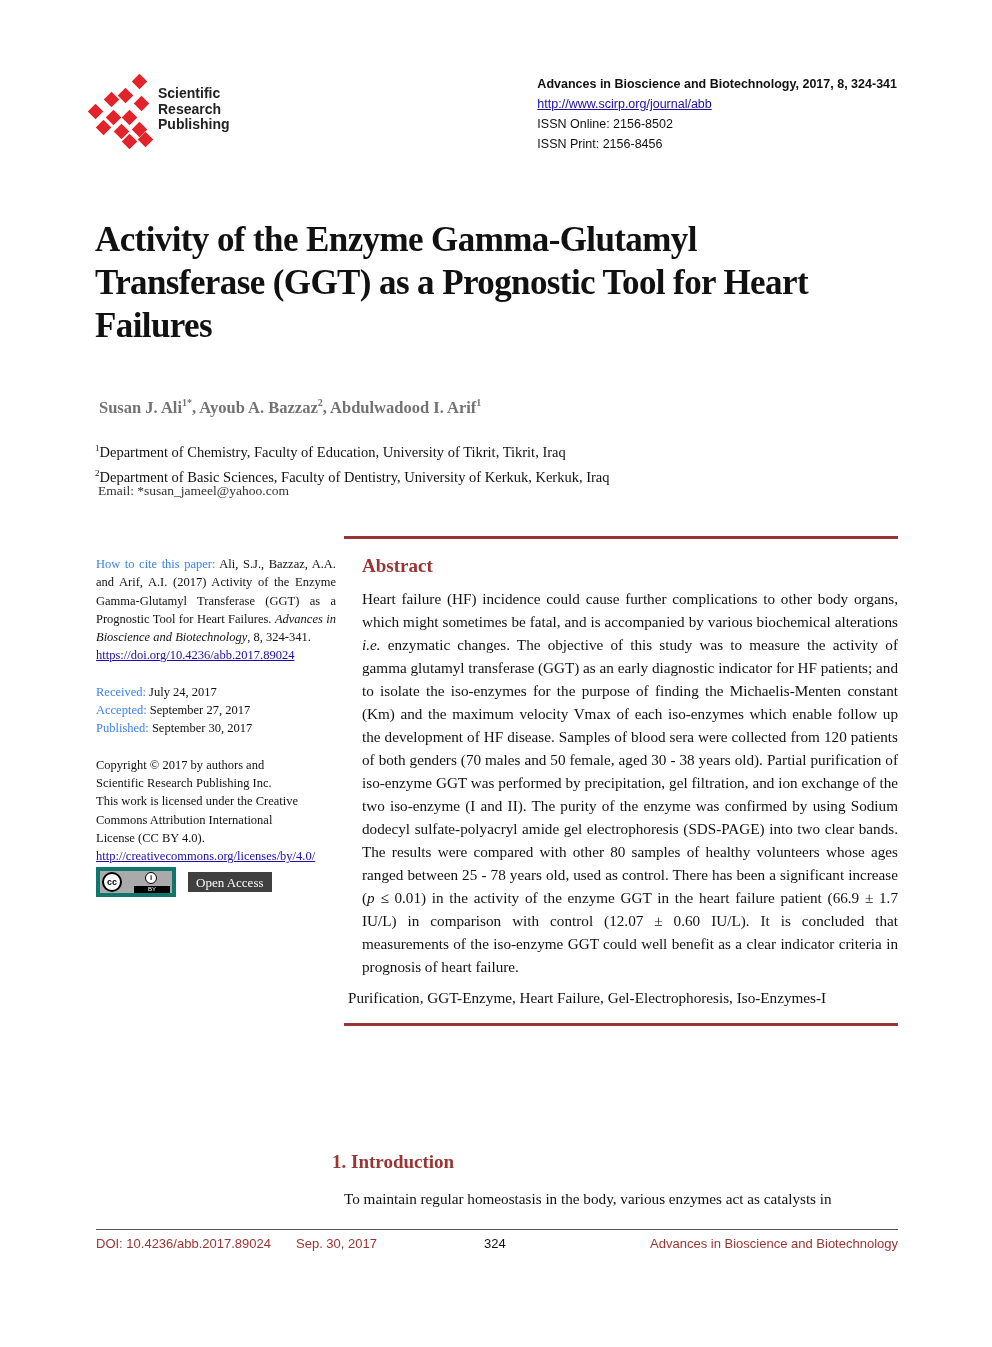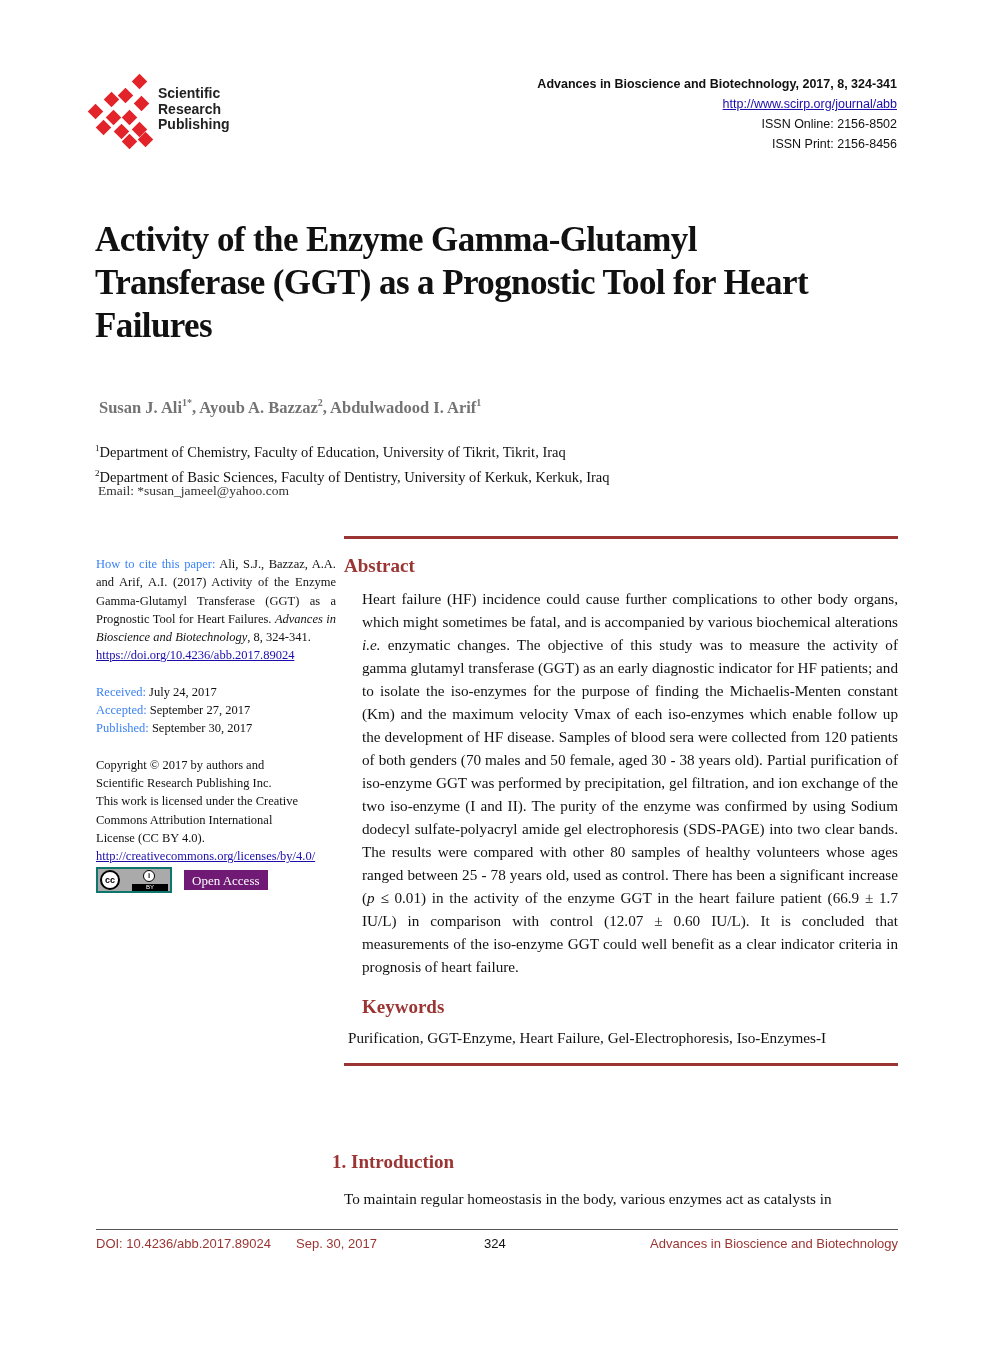--- a/index.html
+++ b/index.html
@@ -8,58 +8,58 @@
   .serif { font-family: "Liberation Serif", "DejaVu Serif", serif; }
   .sans { font-family: "Liberation Sans", "DejaVu Sans", sans-serif; }
 
   
   #logo { left: 84px; top: 72px; width: 160px; height: 76px; }
   #logo-mark { left: 0; top: 0; width: 68px; height: 76px; }
   .diamond { position: absolute; width: 11px; height: 11px; background: #e2232a; transform: rotate(45deg); }
   #logo-text { left: 74px; top: 14px; font-size: 14px; font-weight: bold; line-height: 15.5px; color: #222; }
 
   
-  #journal-header { right: 95px; top: 74px; text-align: right; font-size: 12.5px; line-height: 20px; color: #111; }
+  #journal-header { right: 95px; top: 74px; font-size: 12.5px; line-height: 20px; color: #111; }
   #journal-header .jtitle { font-weight: bold; }
   #journal-header a { color: #1a0dab; text-decoration: underline; }
 
   
   #title { left: 95px; top: 218px; width: 760px; font-size: 35px; font-weight: bold; line-height: 43px; letter-spacing: -0.6px; color: #111; }
 
   
   #authors { left: 99px; top: 397px; font-size: 16.5px; font-weight: bold; color: #737373; }
   #authors sup { font-size: 10px; }
   #affils { left: 95px; top: 438px; font-size: 14.5px; line-height: 21px; color: #111; }
   #affils sup { font-size: 9px; }
   #email { left: 98px; top: 483px; font-size: 13.5px; color: #333; }
 
   
   #sidebar { left: 96px; top: 555px; width: 240px; font-size: 12.5px; line-height: 18.3px; color: #111; }
   #sidebar .label { color: #3b82f6; font-weight: normal; }
   #sidebar .just { text-align: justify; }
   #sidebar a { color: #1a0dab; text-decoration: underline; }
   #sidebar .gap { height: 18px; }
   #badges { margin-top: 2px; display: flex; gap: 12px; align-items: center; }
-  #cc-badge { width: 72px; height: 22px; background: #aaa; border: 2px solid #0f766e; position: relative; display: flex; align-items: center; }
+  #cc-badge { width: 72px; height: 22px; background: #aaa; border: 4px solid #0f766e; position: relative; display: flex; align-items: center; }
   #cc-badge .cc { width: 20px; height: 20px; border-radius: 50%; background: #fff; border: 2px solid #000; box-sizing: border-box; margin-left: 2px; font-size: 9px; font-weight: bold; line-height: 16px; text-align: center; color: #000; }
   #cc-badge .by { position: absolute; left: 34px; top: 0; width: 36px; height: 22px; }
   #cc-badge .by .circ { position: absolute; left: 11px; top: 1px; width: 12px; height: 12px; border-radius: 50%; background: #fff; border: 1.5px solid #000; box-sizing: border-box; font-size: 8px; line-height: 9px; text-align: center; font-weight: bold; }
   #cc-badge .by .bar { position: absolute; left: 0; bottom: 0; width: 36px; height: 7px; background: #000; color: #fff; font-size: 6px; line-height: 7px; text-align: center; }
-  #oa-badge { background: #701a75; color: #fff; font-size: 13px; padding: 2px 8px; height: 20px; line-height: 18px; box-sizing: border-box; }
+  #oa-badge { background: #404040; color: #fff; font-size: 13px; padding: 2px 8px; height: 20px; line-height: 18px; box-sizing: border-box; }
 
   
   #abstract-box { left: 344px; top: 536px; width: 554px; }
   .rule { height: 3px; background: #9b3533; width: 100%; }
   .sec-head { color: #9b3533; font-weight: bold; font-size: 19px; }
   #abstract-head { margin-top: 16px; }
   #abstract-text { margin: 10px 0 0 18px; font-size: 15.2px; line-height: 23px; text-align: justify; color: #111; }
   #keywords-head { margin: 18px 0 0 18px; }
   #keywords-text { margin: 8px 0 0 4px; font-size: 15.2px; line-height: 23px; color: #111; }
   #rule-bottom { margin-top: 14px; }
-  #abstract-head { }
+  #abstract-head { margin-left: 18px; }
 
   
   #intro-head { left: 332px; top: 1151px; }
   #intro-text { left: 344px; top: 1187px; width: 554px; font-size: 15.2px; line-height: 23px; color: #111; }
 
   
   #footer-rule { left: 96px; top: 1229px; width: 802px; height: 1px; background: #555; }
   #footer { left: 96px; top: 1236px; width: 802px; font-size: 13px; color: #9b3533; }
   #footer .doi { position: absolute; left: 0; top: 0; }
   #footer .date { position: absolute; left: 200px; top: 0; }
@@ -141,21 +141,20 @@
       </div>
     </div>
     <div id="oa-badge" class="serif">Open Access</div>
   </div>
 </div>
 
 <div id="abstract-box" class="abs serif">
   <div class="rule"></div>
   <div id="abstract-head" class="sec-head">Abstract</div>
   <div id="abstract-text"><span>Heart failure (HF) incidence could cause further complications to other body organs, which might sometimes be fatal, and is accompanied by various biochemical alterations </span><i>i.e.</i><span> enzymatic changes. The objective of this study was to measure the activity of gamma glutamyl transferase (GGT) as an early diagnostic indicator for HF patients; and to isolate the iso-enzymes for the purpose of finding the Michaelis-Menten constant (Km) and the maximum velocity Vmax of each iso-enzymes which enable follow up the development of HF disease. Samples of blood sera were collected from 120 patients of both genders (70 males and 50 female, aged 30 - 38 years old). Partial purification of iso-enzyme GGT was performed by precipitation, gel filtration, and ion exchange of the two iso-enzyme (I and II). The purity of the enzyme was confirmed by using Sodium dodecyl sulfate-polyacryl amide gel electrophoresis (SDS-PAGE) into two clear bands. The results were compared with other 80 samples of healthy volunteers whose ages ranged between 25 - 78 years old, used as control. There has been a significant increase (</span><i>p</i><span> ≤ 0.01) in the activity of the enzyme GGT in the heart failure patient (66.9 ± 1.7 IU/L) in comparison with control (12.07 ± 0.60 IU/L). It is concluded that measurements of the iso-enzyme GGT could well benefit as a clear indicator criteria in prognosis of heart failure.</span></div>
-  <div id="keywords-head" class="sec-head">Keywords</div>
   <div id="keywords-text">Purification, GGT-Enzyme, Heart Failure, Gel-Electrophoresis, Iso-Enzymes-I</div>
   <div id="rule-bottom" class="rule"></div>
 </div>
 
 <div id="intro-head" class="abs serif sec-head">1. Introduction</div>
 <div id="intro-text" class="abs serif">To maintain regular homeostasis in the body, various enzymes act as catalysts in</div>
 
 <div id="footer-rule" class="abs"></div>
 <div id="footer" class="abs sans">
   <span class="doi">DOI: 10.4236/abb.2017.89024</span>

